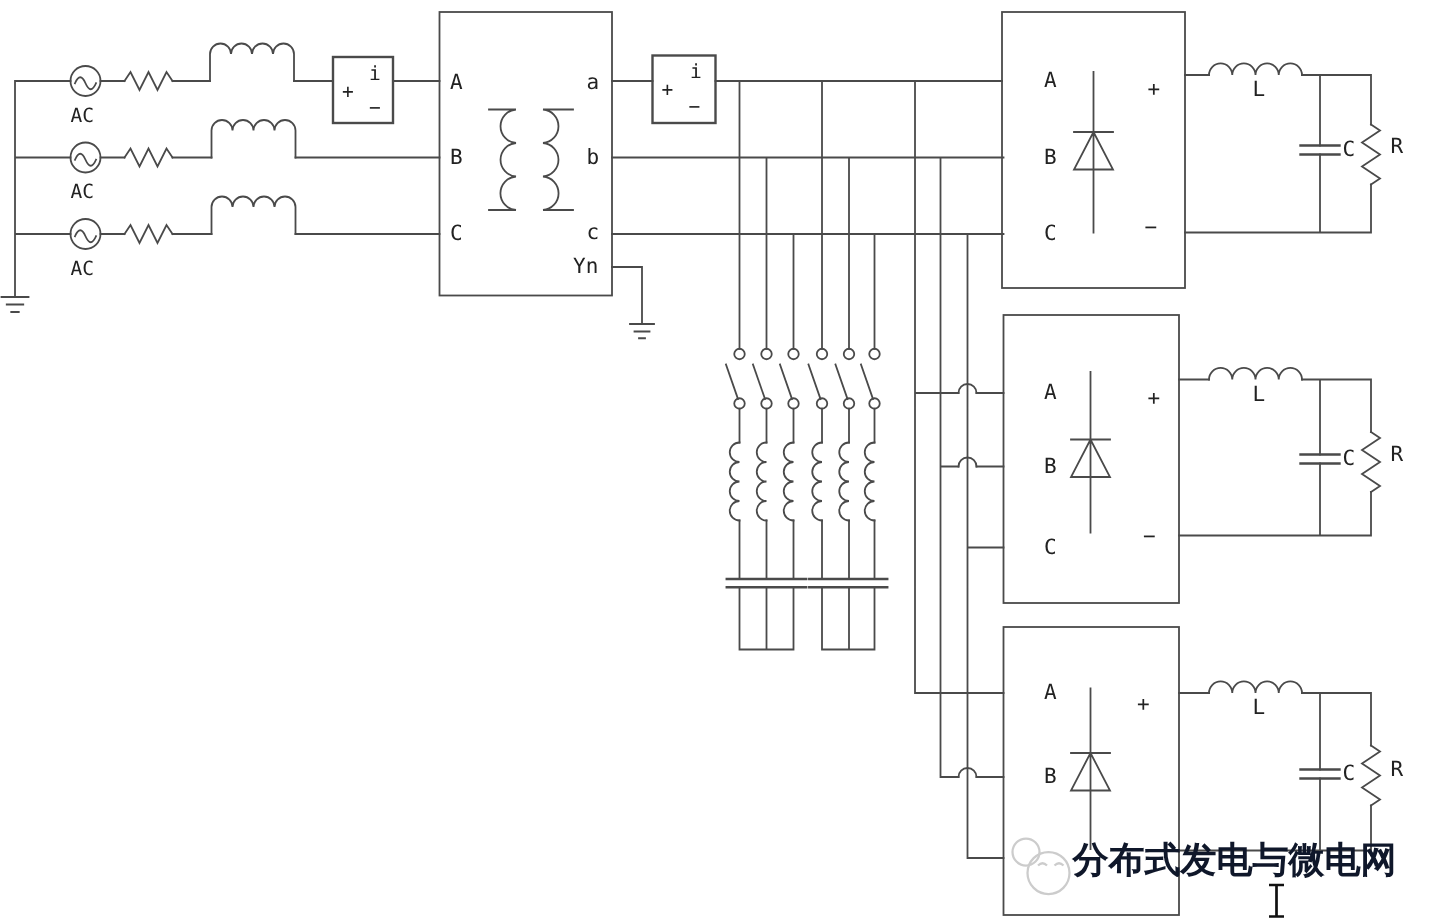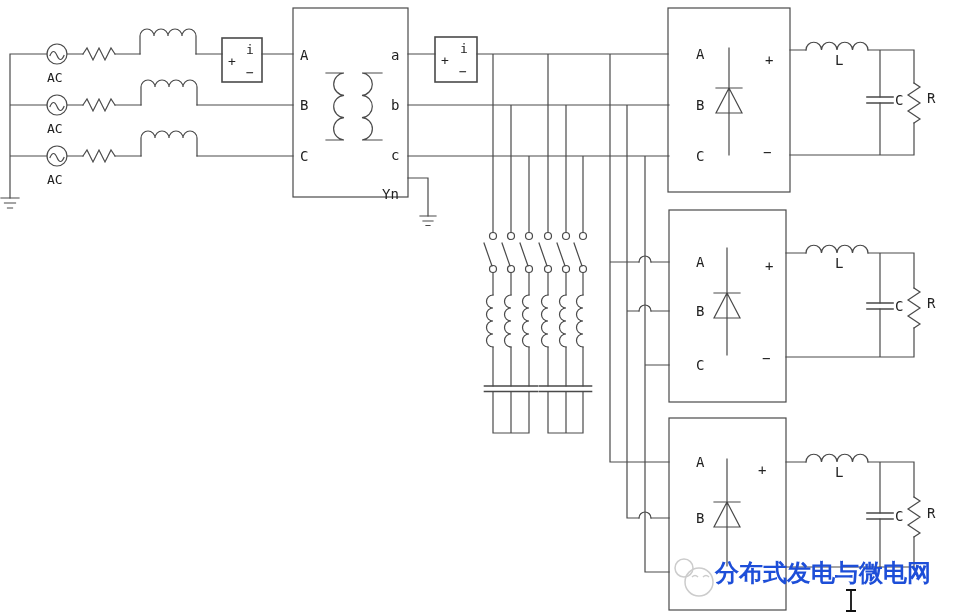--- a/index.html
+++ b/index.html
@@ -3,21 +3,21 @@
 <meta charset="utf-8">
 <style>
   html,body{margin:0;padding:0;background:#fff;}
   #stage{position:relative;width:956px;height:616px;background:#fff;overflow:hidden;
          font-family:"DejaVu Sans Mono","Liberation Mono",monospace;}
   #stage svg{position:absolute;left:0;top:0;}
   .lbl{position:absolute;font-size:14px;line-height:1;color:#222;white-space:pre;
        font-family:"DejaVu Sans Mono","Liberation Mono",monospace;}
   .sm{font-size:13px;}
   .wm{position:absolute;left:715px;top:557px;font-size:24px;font-weight:bold;
-      color:#1d4ed8;letter-spacing:0px;font-family:Liberation Sans, sans-serif;white-space:pre;}
+      color:#0f172a;letter-spacing:0px;font-family:Liberation Sans, sans-serif;white-space:pre;}
 </style>
 </head>
 <body>
 
 <div id="stage">
 
 <svg width="956" height="616" viewBox="0 0 956 616">
   <g fill="none" stroke="#4a4a4a" stroke-width="1.2" stroke-linecap="square">
 
     <path d="
@@ -167,21 +167,21 @@
 <span class="lbl sm" style="left:460px;top:42px">i</span>
 <span class="lbl sm" style="left:441px;top:54px">+</span>
 <span class="lbl sm" style="left:459px;top:65px">−</span>
 
 <span class="lbl" style="left:300px;top:48px">A</span>
 <span class="lbl" style="left:300px;top:98px">B</span>
 <span class="lbl" style="left:300px;top:149px">C</span>
 <span class="lbl" style="left:391px;top:48px">a</span>
 <span class="lbl" style="left:391px;top:98px">b</span>
 <span class="lbl" style="left:391px;top:148px">c</span>
-<span class="lbl" style="left:382px;top:187px">Yn</span>
+<span class="lbl" style="left:382px;top:171px">Yn</span>
 
 <span class="lbl" style="left:696px;top:47px">A</span>
 <span class="lbl" style="left:696px;top:98px">B</span>
 <span class="lbl" style="left:696px;top:149px">C</span>
 <span class="lbl" style="left:765px;top:53px">+</span>
 <span class="lbl" style="left:763px;top:145px">−</span>
 
 <span class="lbl" style="left:696px;top:255px">A</span>
 <span class="lbl" style="left:696px;top:304px">B</span>
 <span class="lbl" style="left:696px;top:358px">C</span>

